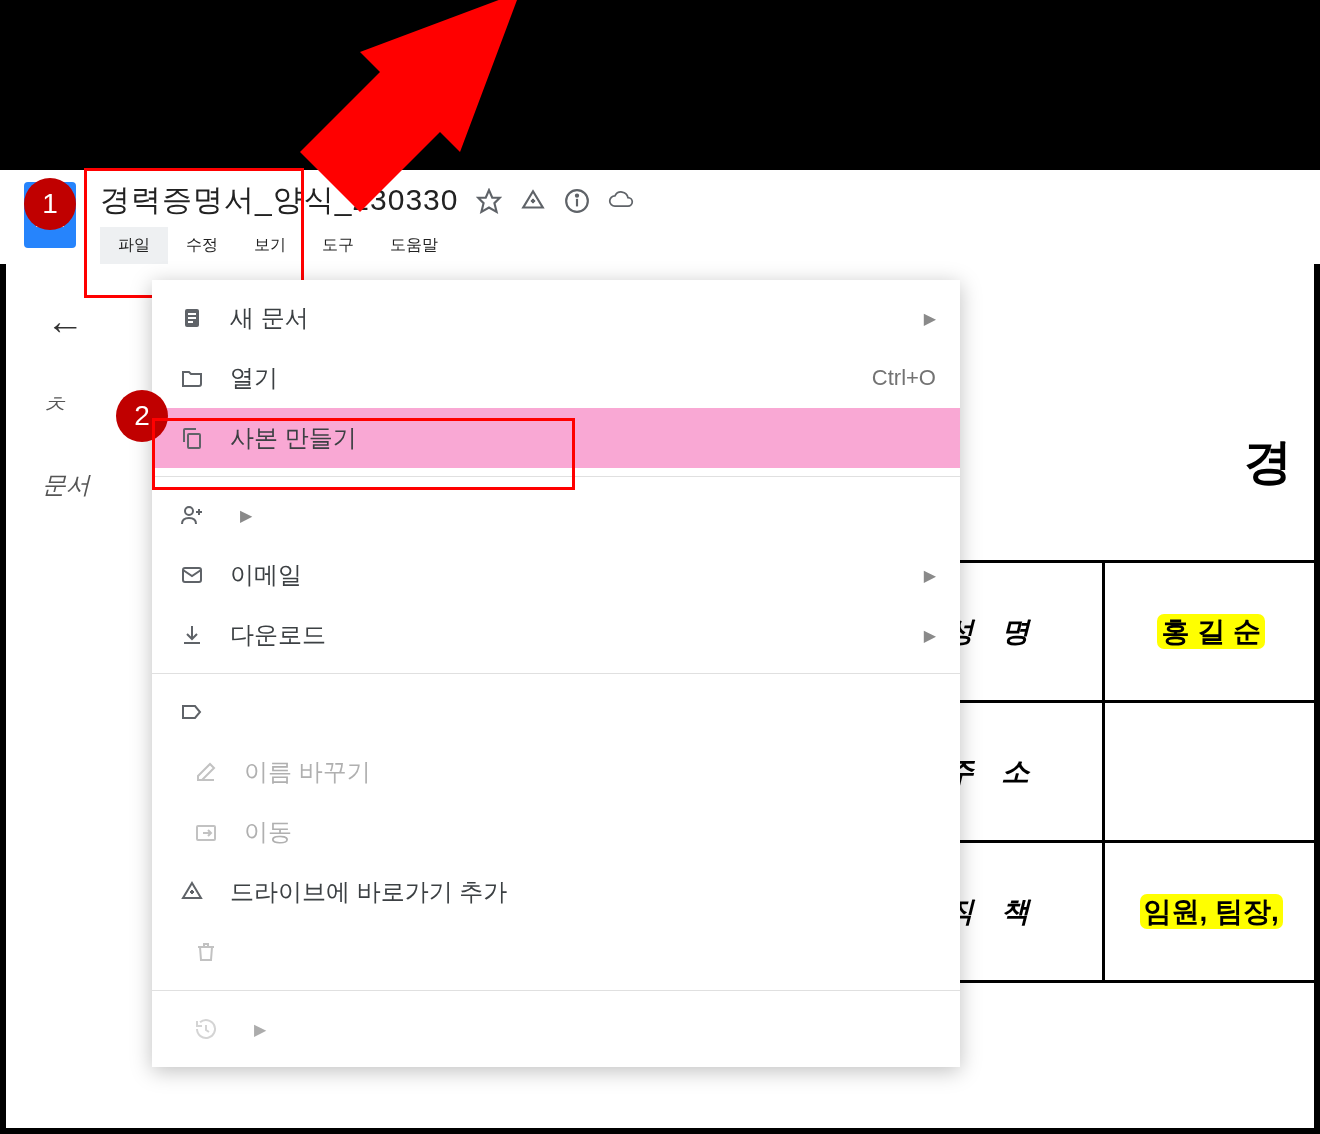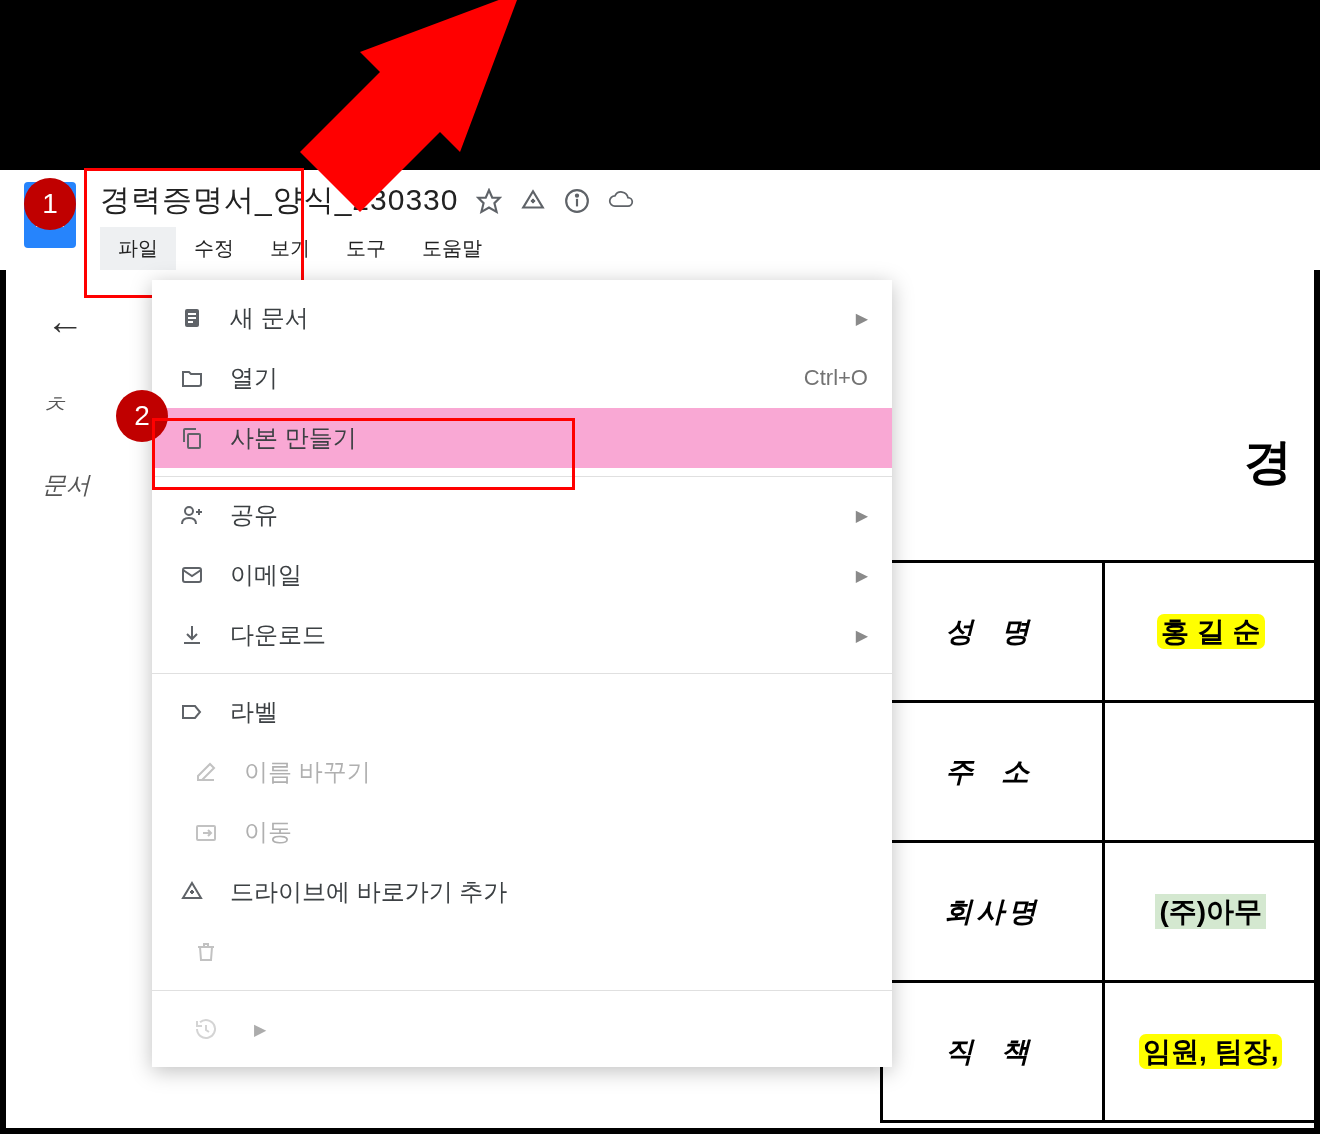--- a/index.html
+++ b/index.html
@@ -58,21 +58,21 @@
     display: inline-flex;
     align-items: center;
     justify-content: center;
     color: #5f6368;
   }
   .menubar {
     margin-left: 80px;
     margin-top: 6px;
     display: flex;
     gap: 0;
-    font-size: 20px;
+    font-size: 16px;
     color: #222;
   }
   .menubar-item {
     padding: 8px 18px;
     cursor: pointer;
   }
   .menubar-item.active {
     background: #eef0f2;
   }
   .red-box-1 {
@@ -124,21 +124,21 @@
     font-style: italic;
     color: #555;
     margin-left: 0;
     margin-bottom: 48px;
     font-size: 24px;
   }
   .dropdown {
     position: absolute;
     left: 152px;
     top: 280px;
-    width: 740px;
+    width: 808px;
     background: #fff;
     box-shadow: 0 4px 20px rgba(0,0,0,0.25);
     padding: 8px 0;
     z-index: 30;
   }
   .menu-item {
     display: flex;
     align-items: center;
     padding: 14px 24px;
     font-size: 24px;
@@ -336,21 +336,20 @@
   <div class="menu-divider"></div>
   <div class="menu-item">
     <span class="mi-icon">
       <svg width="24" height="24" viewBox="0 0 24 24" fill="none" stroke="#5f6368" stroke-width="2">
           <circle cx="9" cy="8" r="4"></circle>
           <path d="M2 21c0-4 3-6 7-6s7 2 7 6"></path>
           <line x1="19" y1="6" x2="19" y2="12"></line>
           <line x1="16" y1="9" x2="22" y2="9"></line>
         </svg>
     </span>
-    <span class="mi-label">공유</span>
     <span class="mi-chevron">▶</span>
   </div>
   <div class="menu-item">
     <span class="mi-icon">
       <svg width="24" height="24" viewBox="0 0 24 24" fill="none" stroke="#5f6368" stroke-width="2">
           <rect x="3" y="5" width="18" height="14" rx="2"></rect>
           <path d="M3 7l9 6 9-6"></path>
         </svg>
     </span>
     <span class="mi-label">이메일</span>
@@ -367,21 +366,20 @@
     <span class="mi-label">다운로드</span>
     <span class="mi-chevron">▶</span>
   </div>
   <div class="menu-divider"></div>
   <div class="menu-item">
     <span class="mi-icon">
       <svg width="24" height="24" viewBox="0 0 24 24" fill="none" stroke="#5f6368" stroke-width="2">
           <path d="M3 6h12l5 6-5 6H3z"></path>
         </svg>
     </span>
-    <span class="mi-label">라벨</span>
   </div>
   <div class="menu-item disabled">
     <span class="mi-icon">
       <svg width="24" height="24" viewBox="0 0 24 24" fill="none" stroke="#c2c2c2" stroke-width="2">
           <path d="M4 20h16"></path>
           <path d="M16 4l4 4L8 20H4v-4z"></path>
         </svg>
     </span>
     <span class="mi-label">이름 바꾸기</span>
   </div>
@@ -436,21 +434,17 @@
   <tbody>
       <tr>
     <td class="label-cell">성 명</td>
     <td class="value-cell"><span class="hl-yellow">홍 길 순</span></td>
   </tr>
   <tr>
     <td class="label-cell">주 소</td>
     <td class="value-cell"></td>
   </tr>
   <tr>
-    <td class="label-cell" style="letter-spacing:4px;">회사명</td>
-    <td class="value-cell"><span class="hl-green">(주)아무</span></td>
-  </tr>
-  <tr>
     <td class="label-cell">직 책</td>
     <td class="value-cell"><span class="hl-yellow">임원, 팀장,</span></td>
   </tr>
 </tbody>
   </table>
 
 </body></html>

